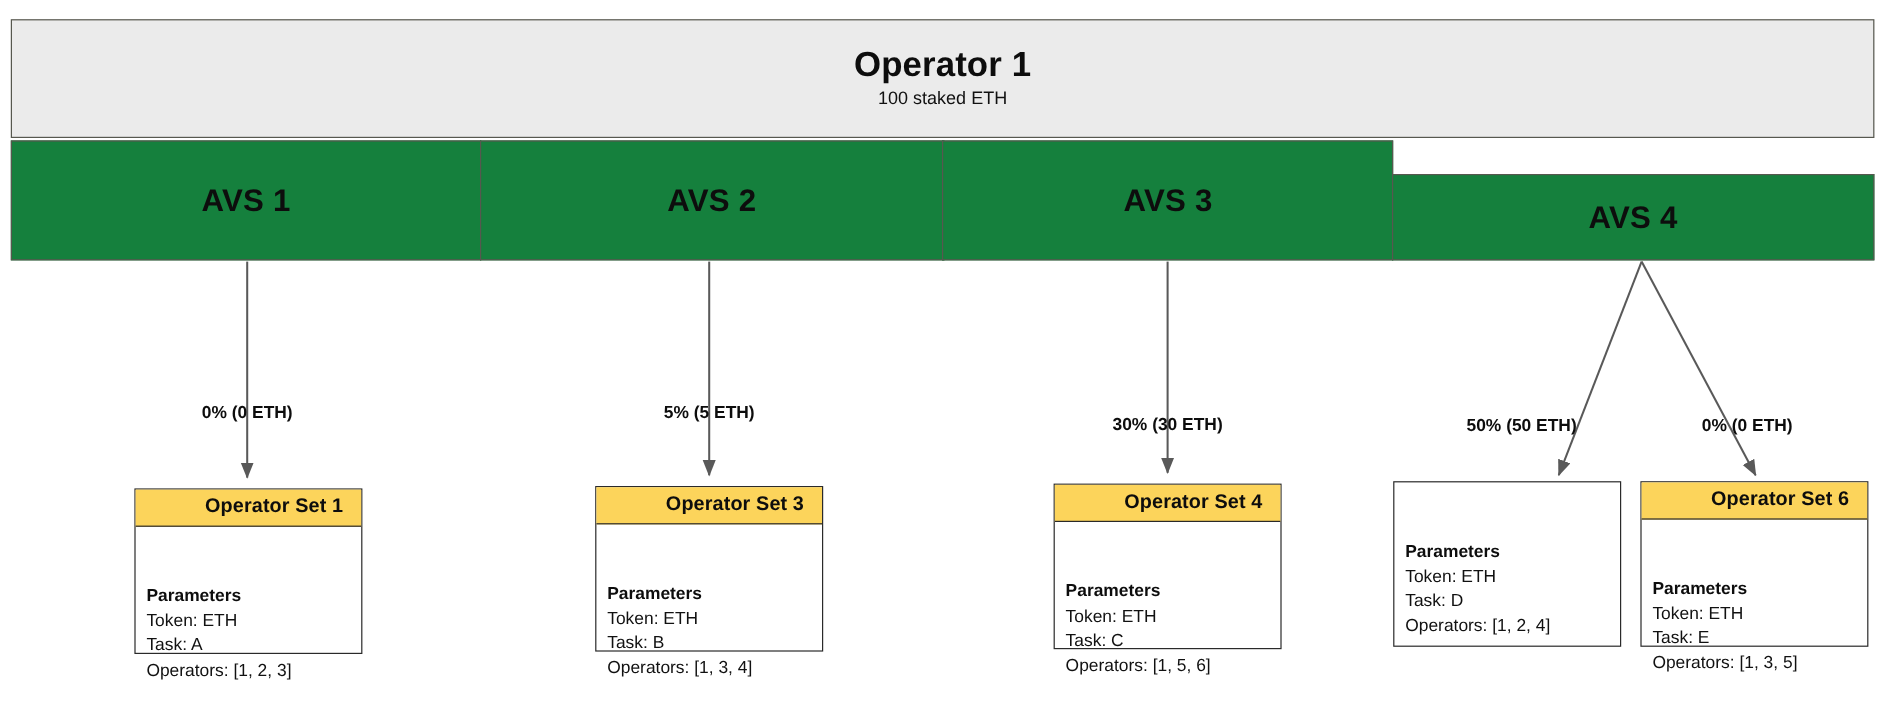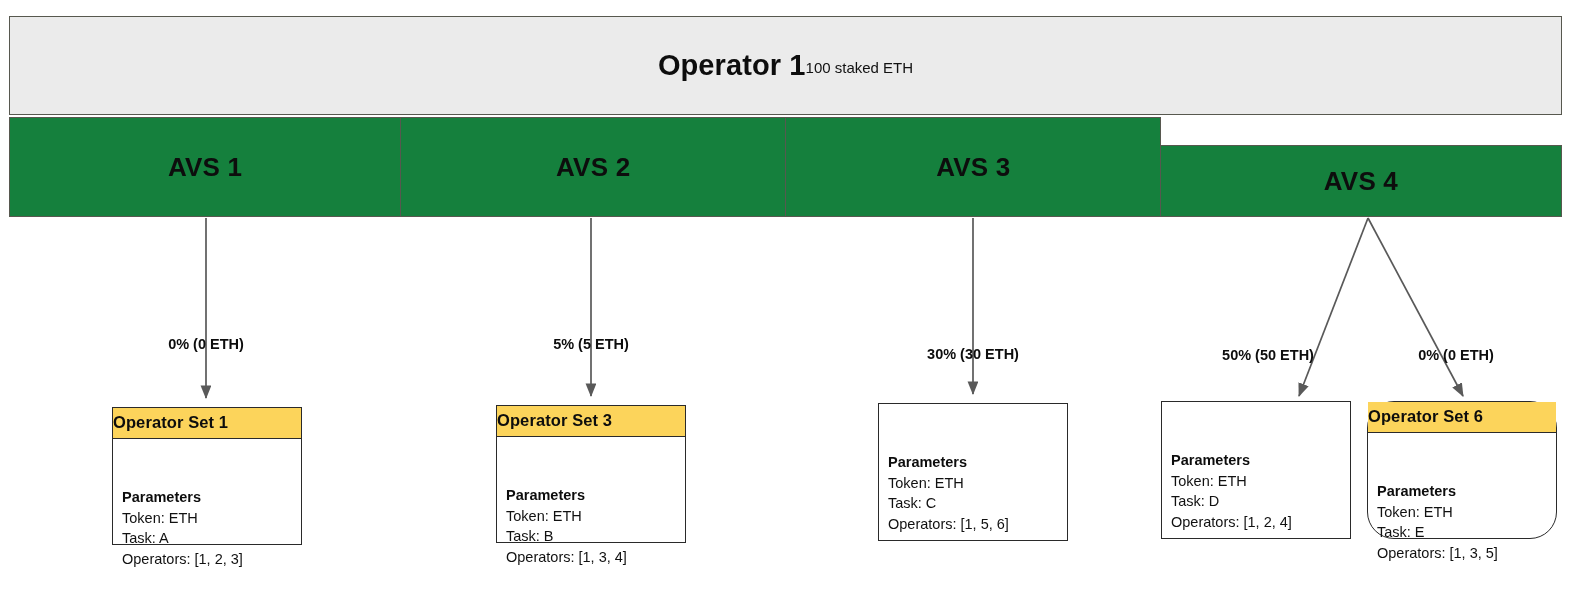--- a/index.html
+++ b/index.html
@@ -23,21 +23,21 @@
   .operator-bar {
     position: absolute;
     left: 9px;
     top: 16px;
     width: 1553px;
     height: 99px;
     background: #ebebeb;
     border: 1.6px solid #57584f;
     box-sizing: border-box;
     display: flex;
-    flex-direction: row;
+    flex-direction: column;
     align-items: center;
     justify-content: center;
   }
   .operator-title {
     font-size: 29px;
     font-weight: bold;
     color: #0d0d0d;
     line-height: 1.08;
     letter-spacing: 0.1px;
   }
@@ -98,25 +98,25 @@
   
   .opset {
     position: absolute;
     box-sizing: border-box;
     background: #ffffff;
     border: 1.6px solid #2a2a2a;
   }
   .opset-header {
     background: #fcd45b;
     border-bottom: 1.6px solid #2a2a2a;
-    text-align: left;
+    text-align: right;
     font-size: 16.5px;
     font-weight: bold;
     color: #0d0d0d;
-    padding: 5px 4px 6px 0;
+    padding: 5px 15px 6px 0;
     line-height: 1.15;
     letter-spacing: 0.1px;
   }
   .opset-body {
     padding: 7px 9px 8px 9px;
     font-size: 14.5px;
     color: #111111;
     line-height: 1.42;
   }
   .opset-body .param-title {
@@ -191,38 +191,39 @@
     <div class="opset-header">Operator Set 3</div>
     <div class="opset-body">
       <div class="param-title param-line">Parameters</div>
       <div class="param-line">Token: ETH</div>
       <div class="param-line">Task: B</div>
       <div class="param-line">Operators: [1, 3, 4]</div>
     </div>
   </div>
 
   <div class="opset" style="left:878px; top:403px; width:190px; height:138px;">
+    <div class="opset-header">Operator Set 4</div>
     <div class="opset-body">
       <div class="param-title param-line">Parameters</div>
       <div class="param-line">Token: ETH</div>
       <div class="param-line">Task: C</div>
       <div class="param-line">Operators: [1, 5, 6]</div>
     </div>
   </div>
 
   <div class="opset" style="left:1161px; top:401px; width:190px; height:138px;">
     <div class="opset-body">
       <div class="param-title param-line">Parameters</div>
       <div class="param-line">Token: ETH</div>
       <div class="param-line">Task: D</div>
       <div class="param-line">Operators: [1, 2, 4]</div>
     </div>
   </div>
 
-  <div class="opset" style="left:1367px; top:401px; width:190px; height:138px;border-radius:27px;">
+  <div class="opset" style="left:1367px; top:401px; width:190px; height:138px;">
     <div class="opset-header">Operator Set 6</div>
     <div class="opset-body">
       <div class="param-title param-line">Parameters</div>
       <div class="param-line">Token: ETH</div>
       <div class="param-line">Task: E</div>
       <div class="param-line">Operators: [1, 3, 5]</div>
     </div>
   </div>
 
 </div>

